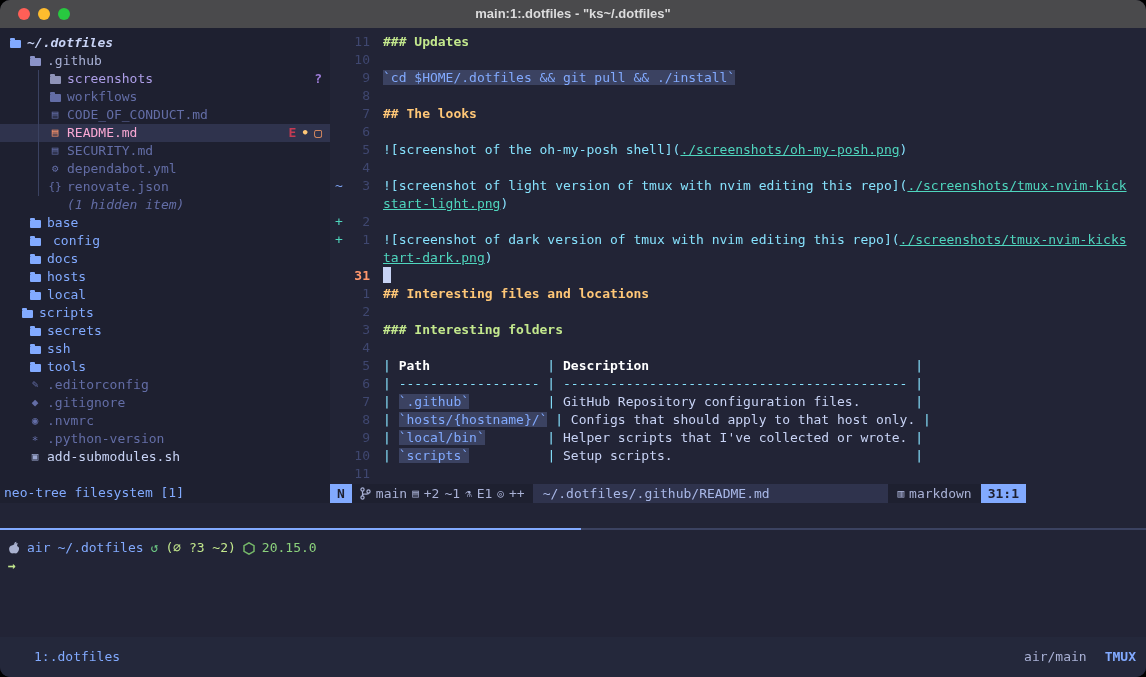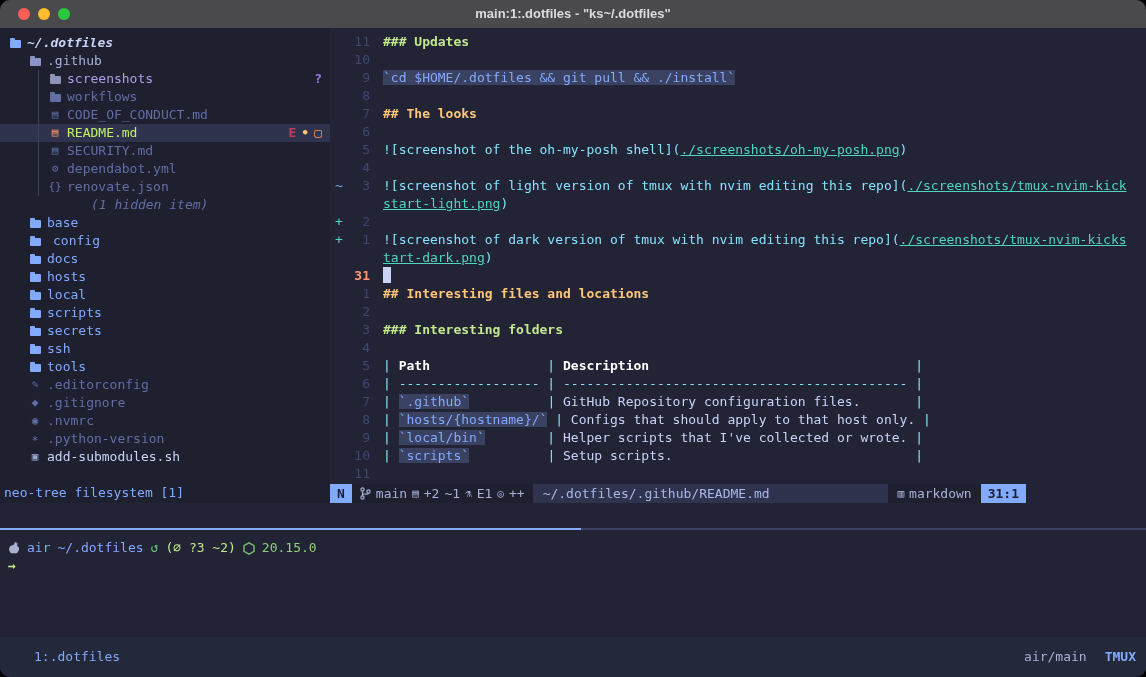--- a/index.html
+++ b/index.html
@@ -20,21 +20,21 @@
   .guide{position:absolute;left:38px;top:0;bottom:0;width:1px;background:#3b4261;}
   .ticon{display:inline-flex;width:14px;justify-content:center;margin-right:5px;flex:none;font-size:11px;}
   .folder{width:11px;height:8px;border-radius:1px;background:currentColor;position:relative;margin-top:2px;}
   .folder:before{content:"";position:absolute;top:-2px;left:0;width:5px;height:2px;border-radius:1px 1px 0 0;background:currentColor;}
   .badges{position:absolute;right:8px;top:0;height:18px;display:flex;align-items:center;gap:5px;font-weight:bold;}
   .c-root{color:#c8d3f5;font-weight:bold;font-style:italic}
   .c-lav{color:#a9b1d6}
   .c-purp{color:#ad9ee7}
   .c-gray{color:#636da6}
   .c-blue{color:#82aaff}
-  .c-orange{color:#bef264}
+  .c-orange{color:#f9a8d4}
   .c-light{color:#c8d3f5}
   .c-hidden{color:#636da6;font-style:italic}
   .js-ic{font-size:8px;font-weight:bold;letter-spacing:0;}
   
   .editor{position:absolute;top:0;left:330px;right:0;height:456px;padding-top:5px;box-sizing:border-box;overflow:hidden;}
   .eline{height:18px;display:flex;white-space:pre;}
   .sign{width:16px;padding-left:5px;box-sizing:border-box;color:#7ca1f2;flex:none;}
   .sign.add{color:#4fd6be;}
   .lnum{width:24px;text-align:right;color:#3f4770;flex:none;}
   .lnum.curr{color:#ff966c;font-weight:bold;}
@@ -88,27 +88,27 @@
     <div class="sidebar" id="tree">
         <div class="trow" style="padding-left: 8px;"><span class="ticon" style="color: rgb(130, 170, 255);"><span class="folder"></span></span><span class="c-root">~/.dotfiles</span></div>
         <div class="trow" style="padding-left: 28px;"><span class="ticon" style="color: rgb(139, 147, 200);"><span class="folder"></span></span><span class="c-lav">.github</span></div>
         <div class="trow" style="padding-left: 48px;"><span class="guide"></span><span class="ticon" style="color: rgb(143, 147, 184);"><span class="folder"></span></span><span class="c-purp">screenshots</span><span class="badges"><span style="color: rgb(157, 124, 216);">?</span></span></div>
         <div class="trow" style="padding-left: 48px;"><span class="guide"></span><span class="ticon" style="color: rgb(99, 109, 166);"><span class="folder"></span></span><span class="c-gray">workflows</span></div>
         <div class="trow" style="padding-left: 48px;"><span class="guide"></span><span class="ticon" style="color: rgb(99, 109, 166);">▤</span><span class="c-gray">CODE_OF_CONDUCT.md</span></div>
         <div class="trow sel" style="padding-left: 48px;"><span class="guide"></span><span class="ticon" style="color: rgb(255, 150, 108);">▤</span><span class="c-orange">README.md</span><span class="badges"><span style="color: rgb(197, 59, 83);">E</span><span style="color: rgb(255, 199, 119);">•</span><span style="color: rgb(255, 158, 100);">▢</span></span></div>
         <div class="trow" style="padding-left: 48px;"><span class="guide"></span><span class="ticon" style="color: rgb(99, 109, 166);">▤</span><span class="c-gray">SECURITY.md</span></div>
         <div class="trow" style="padding-left: 48px;"><span class="guide"></span><span class="ticon" style="color: rgb(99, 109, 166);">⚙</span><span class="c-gray">dependabot.yml</span></div>
         <div class="trow" style="padding-left: 48px;"><span class="guide"></span><span class="ticon" style="color: rgb(99, 109, 166);">{}</span><span class="c-gray">renovate.json</span></div>
-        <div class="trow" style="padding-left: 72px;"><span class="ticon" style="color: rgb(99, 109, 166);"></span><span class="c-hidden">(1 hidden item)</span></div>
+        <div class="trow" style="padding-left: 48px;"><span class="ticon" style="color: rgb(99, 109, 166);"></span><span class="c-hidden">(1 hidden item)</span></div>
         <div class="trow" style="padding-left: 28px;"><span class="ticon" style="color: rgb(130, 170, 255);"><span class="folder"></span></span><span class="c-blue">base</span></div>
         <div class="trow" style="padding-left: 28px; gap: 6px;"><span class="ticon" style="color: rgb(130, 170, 255);"><span class="folder"></span></span><span class="c-blue">config</span></div>
         <div class="trow" style="padding-left: 28px;"><span class="ticon" style="color: rgb(130, 170, 255);"><span class="folder"></span></span><span class="c-blue">docs</span></div>
         <div class="trow" style="padding-left: 28px;"><span class="ticon" style="color: rgb(130, 170, 255);"><span class="folder"></span></span><span class="c-blue">hosts</span></div>
         <div class="trow" style="padding-left: 28px;"><span class="ticon" style="color: rgb(130, 170, 255);"><span class="folder"></span></span><span class="c-blue">local</span></div>
-        <div class="trow" style="padding-left: 28px;"><span class="ticon" style="color: rgb(130, 170, 255);"><span class="folder"></span></span><span class="c-blue">scripts</span></div>
+        <div class="trow" style="padding-left: 20px;"><span class="ticon" style="color: rgb(130, 170, 255);"><span class="folder"></span></span><span class="c-blue">scripts</span></div>
         <div class="trow" style="padding-left: 28px;"><span class="ticon" style="color: rgb(130, 170, 255);"><span class="folder"></span></span><span class="c-blue">secrets</span></div>
         <div class="trow" style="padding-left: 28px;"><span class="ticon" style="color: rgb(130, 170, 255);"><span class="folder"></span></span><span class="c-blue">ssh</span></div>
         <div class="trow" style="padding-left: 28px;"><span class="ticon" style="color: rgb(130, 170, 255);"><span class="folder"></span></span><span class="c-blue">tools</span></div>
         <div class="trow" style="padding-left: 28px;"><span class="ticon" style="color: rgb(99, 109, 166);">✎</span><span class="c-gray">.editorconfig</span></div>
         <div class="trow" style="padding-left: 28px;"><span class="ticon" style="color: rgb(99, 109, 166);">◆</span><span class="c-gray">.gitignore</span></div>
         <div class="trow" style="padding-left: 28px;"><span class="ticon" style="color: rgb(99, 109, 166);">◉</span><span class="c-gray">.nvmrc</span></div>
         <div class="trow" style="padding-left: 28px;"><span class="ticon" style="color: rgb(99, 109, 166);">∗</span><span class="c-gray">.python-version</span></div>
         <div class="trow" style="padding-left: 28px;"><span class="ticon" style="color: rgb(154, 165, 206);">▣</span><span class="c-light">add-submodules.sh</span></div>
       </div>
     <div class="editor" id="editor">

